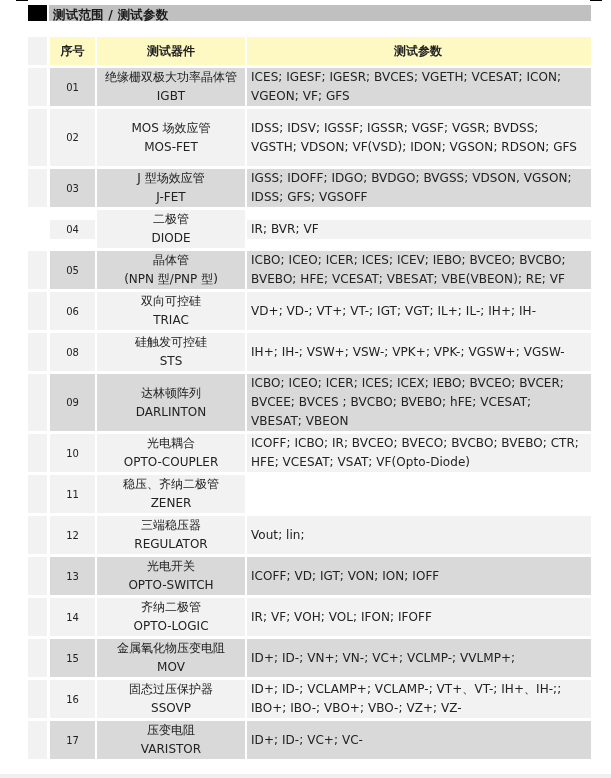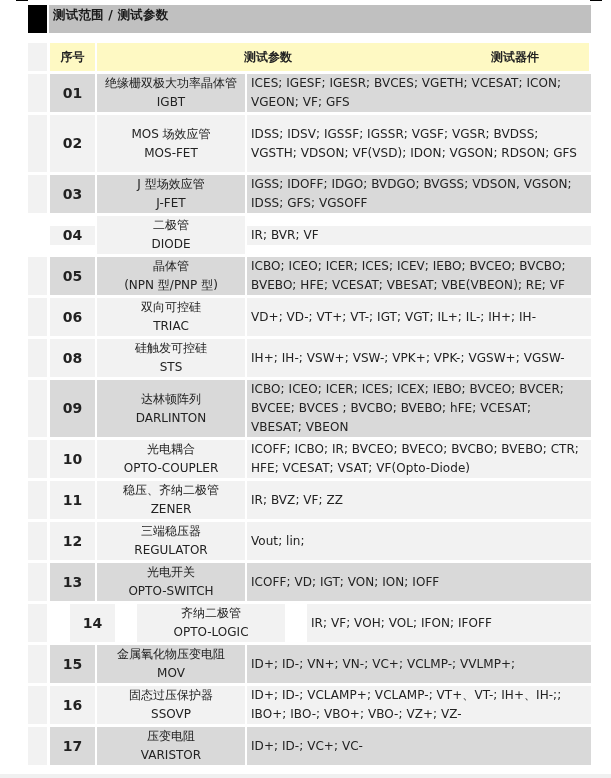--- a/index.html
+++ b/index.html
@@ -22,22 +22,22 @@
       background: #000;
     }
     .wrap {
       position: absolute;
       left: 28px;
       top: 5px;
       width: 563px;
     }
     .title-row {
       display: flex;
-      height: 28px;
-      margin-bottom: 10px;
+      height: 16px;
+      margin-bottom: 16px;
     }
     .title-block {
       width: 19px;
       background: #000000;
       margin-right: 2px;
     }
     .title-band {
       flex: 1;
       background: #c0c0c0;
       font-size: 12.5px;
@@ -60,22 +60,22 @@
     }
     .gutter {
       width: 19px;
       margin-right: 3px;
       background: #f2f2f2;
     }
     .c-no {
       width: 45px;
       margin-right: 2px;
       justify-content: center;
-      font-weight: bold;
-      font-size: 14px;
+      font-weight: normal;
+      font-size: 10px;
     }
     .c-dev {
       width: 148px;
       margin-right: 2px;
       flex-direction: column;
       justify-content: center;
       text-align: center;
     }
     .c-par {
       flex: 1;
@@ -110,22 +110,22 @@
 
 <div class="wrap">
   <div class="title-row">
     <div class="title-block"></div>
     <div class="title-band">测试范围 / 测试参数</div>
   </div>
 
   <div class="row hdr" style="height:28px;">
     <div class="cell gutter"></div>
     <div class="cell c-no">序号</div>
+    <div class="cell c-dev">测试器件</div>
     <div class="cell c-par">测试参数</div>
-    <div class="cell c-dev">测试器件</div>
   </div>
 
   <div id="rows">
       <div class="row dark" style="height: 38px;">
         <div class="cell gutter"></div>
         <div class="cell c-no">01</div>
         <div class="cell c-dev">
           <span class="dev-line">绝缘栅双极大功率晶体管</span>
           <span class="dev-line">IGBT</span>
         </div>
@@ -203,41 +203,40 @@
         </div>
         <div class="cell c-par">ICOFF; ICBO; IR; BVCEO; BVECO; BVCBO; BVEBO; CTR; HFE; VCESAT; VSAT; VF(Opto-Diode)</div>
       </div>
       <div class="row light" style="height: 38px;">
         <div class="cell gutter"></div>
         <div class="cell c-no">11</div>
         <div class="cell c-dev">
           <span class="dev-line">稳压、齐纳二极管</span>
           <span class="dev-line">ZENER</span>
         </div>
-        <div class="cell c-par">IR; BVZ; VF; ZZ</div>
       </div>
       <div class="row light" style="height: 38px;">
         <div class="cell gutter"></div>
         <div class="cell c-no">12</div>
         <div class="cell c-dev">
           <span class="dev-line">三端稳压器</span>
           <span class="dev-line">REGULATOR</span>
         </div>
         <div class="cell c-par">Vout; lin;</div>
       </div>
       <div class="row dark" style="height: 38px;">
         <div class="cell gutter"></div>
         <div class="cell c-no">13</div>
         <div class="cell c-dev">
           <span class="dev-line">光电开关</span>
           <span class="dev-line">OPTO-SWITCH</span>
         </div>
         <div class="cell c-par">ICOFF; VD; IGT; VON; ION; IOFF</div>
       </div>
-      <div class="row light" style="height: 38px; gap: 20px;">
+      <div class="row light" style="height: 38px;">
         <div class="cell gutter"></div>
         <div class="cell c-no">14</div>
         <div class="cell c-dev">
           <span class="dev-line">齐纳二极管</span>
           <span class="dev-line">OPTO-LOGIC</span>
         </div>
         <div class="cell c-par">IR; VF; VOH; VOL; IFON; IFOFF</div>
       </div>
       <div class="row dark" style="height: 38px;">
         <div class="cell gutter"></div>

